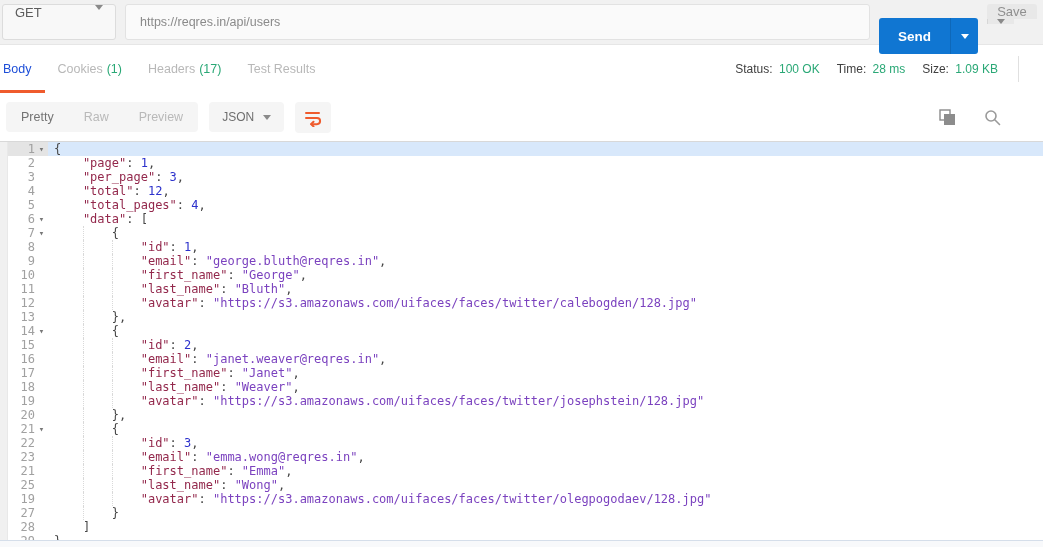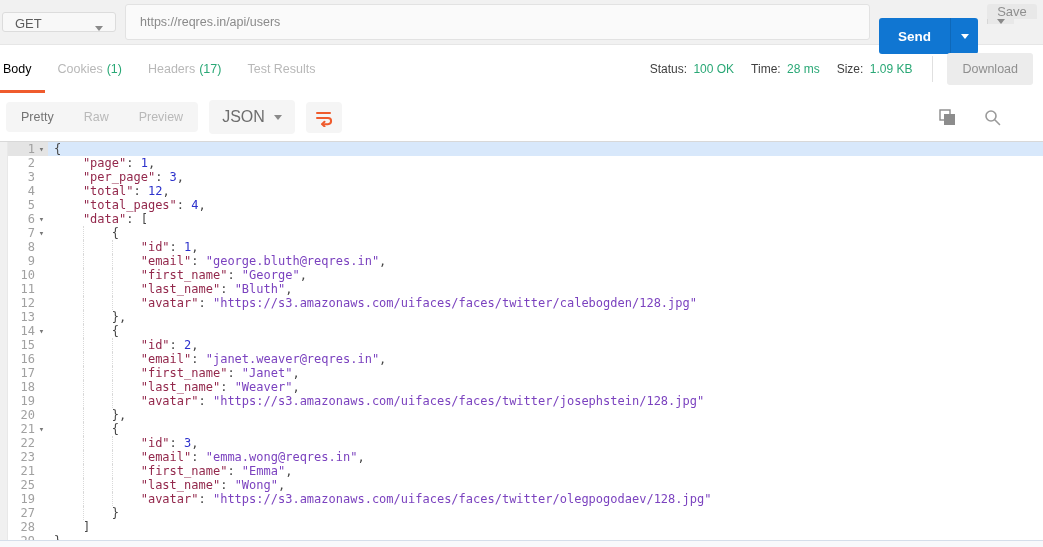--- a/index.html
+++ b/index.html
@@ -3,22 +3,22 @@
 <meta charset="utf-8">
 <style>
   * { margin:0; padding:0; box-sizing:border-box; }
   html,body { width:1043px; height:547px; overflow:hidden; background:#fff;
     font-family:"Liberation Sans", sans-serif; }
   .app { position:relative; width:1043px; height:547px; background:#fff; overflow:hidden; }
 
   
   .topbar { height:45px; background:#f1f1f1; display:flex; align-items:center;
     padding:0 6px 0 2px; gap:9px; border-bottom:1px solid #e6e6e6; }
-  .method { width:114px; height:20px; background:#f8f8f8; border:1px solid #dcdcdc;
-    border-radius:3px; display:flex; align-items:flex-end; justify-content:space-between;
+  .method { width:114px; height:36px; background:#f8f8f8; border:1px solid #dcdcdc;
+    border-radius:3px; display:flex; align-items:flex-start; justify-content:space-between;
     padding:0 12px; cursor:pointer; }
   .method-label { font-size:13px; color:#5c5c5c; }
   .caret { width:0; height:0; border-left:4px solid transparent; border-right:4px solid transparent;
     border-top:5px solid #8a8a8a; display:inline-block; }
   .caret.white { border-top-color:#fff; }
   .url-wrap { flex:1; height:36px; background:#fafafa; border:1px solid #e2e2e2; border-radius:3px; }
   .url-wrap input { width:100%; height:100%; border:none; outline:none; background:transparent;
     font-size:12.5px; color:#8a8a8a; padding:0 14px; font-family:"Liberation Sans", sans-serif; }
   .send-split { display:flex; height:36px; border-radius:3px; overflow:hidden;margin-top:28px; }
   .send-main { background:#1076d2; color:#fff; border:none; font-size:13.5px; font-weight:bold;
@@ -32,39 +32,39 @@
     cursor:pointer; display:flex; align-items:center; justify-content:center; }
 
   
   .tabsrow { height:48px; display:flex; align-items:stretch; justify-content:space-between;
     padding:0 10px 0 0; }
   .tabs { display:flex; }
   .tab { position:relative; display:flex; align-items:center; padding:0 13px; font-size:12.5px;
     color:#b8b8b8; cursor:pointer; gap:4px; }
   .tab:first-child { padding-left:3px; }
   .tab .count { color:#2aa876; }
-  .tab.active { color:#000000; }
+  .tab.active { color:#1d4ed8; }
   .tab.active::after { content:""; position:absolute; left:0; right:0; bottom:0; height:3px;
     background:#ef5b2d; }
   .resp-meta { display:flex; align-items:center; font-size:12px; }
   .meta-pair { margin-left:17px; white-space:nowrap; }
   .meta-label { color:#404040; }
   .meta-value { color:#2aa876; margin-left:3px; }
   .meta-divider { width:1px; height:26px; background:#e0e0e0; margin:0 14px 0 20px; }
   .download-btn { background:#ececec; border:none; border-radius:3px; color:#8f8f8f;
     font-size:12.5px; padding:9px 15px; cursor:pointer; font-family:"Liberation Sans", sans-serif; }
 
   
   .viewbar { height:48px; display:flex; align-items:center; padding:0 42px 0 6px; gap:11px; }
   .seg { display:flex; background:#f5f5f5; border-radius:4px; overflow:hidden; }
   .seg-item { padding:8px 15px; font-size:12.5px; color:#b9b9b9; cursor:pointer; background:transparent;
     border:none; font-family:"Liberation Sans", sans-serif; }
   .seg-item.active { color:#737373; }
   .json-dd { display:flex; align-items:center; gap:9px; background:#f5f5f5; border-radius:4px;
-    padding:8px 13px; font-size:16px; color:#6e6e6e; cursor:pointer; }
+    padding:8px 13px; font-size:12px; color:#6e6e6e; cursor:pointer; }
   .wrap-btn { background:#f5f5f5; border:none; border-radius:4px; width:36px; height:31px;
     display:flex; align-items:center; justify-content:center; cursor:pointer; }
   .viewbar .spacer { flex:1; }
   .tool-icon { cursor:pointer; display:flex; align-items:center; }
   .tool-icon + .tool-icon { margin-left:17px; }
 
   
   .editor { position:relative; border-top:1px solid #d8d8d8; height:406px; overflow:hidden;
     font-family:"DejaVu Sans Mono", monospace; font-size:12px; line-height:14px; }
   .edge-strip { position:absolute; left:0; top:0; bottom:0; width:8px; background:#f0f0f0;
@@ -136,21 +136,20 @@
       </span>
       <span class="meta-pair">
         <span class="meta-label">Time:</span>
         <span class="meta-value">28 ms</span>
       </span>
       <span class="meta-pair">
         <span class="meta-label">Size:</span>
         <span class="meta-value">1.09 KB</span>
       </span>
       <span class="meta-divider"></span>
-      <button class="download-btn">Download</button>
     </div>
   </div>
 
   <div class="viewbar">
     <div class="seg">
       <button class="seg-item active">Pretty</button>
       <button class="seg-item">Raw</button>
       <button class="seg-item">Preview</button>
     </div>
     <div class="json-dd">

